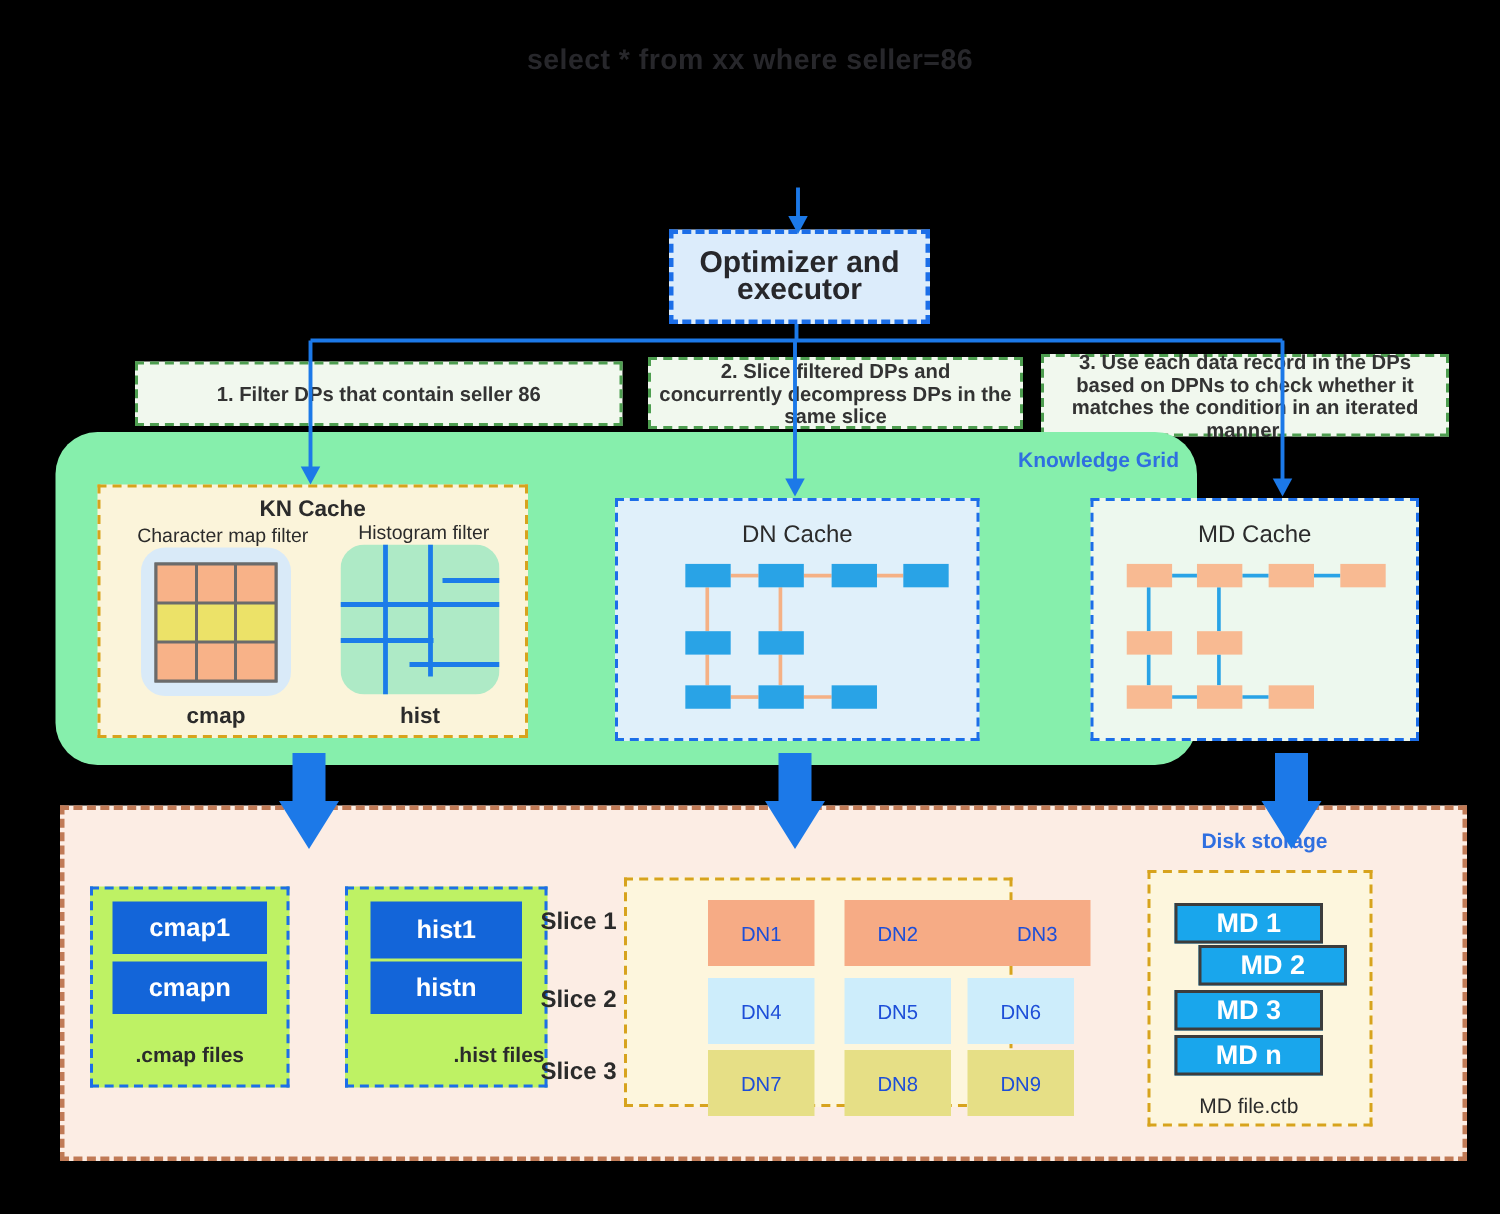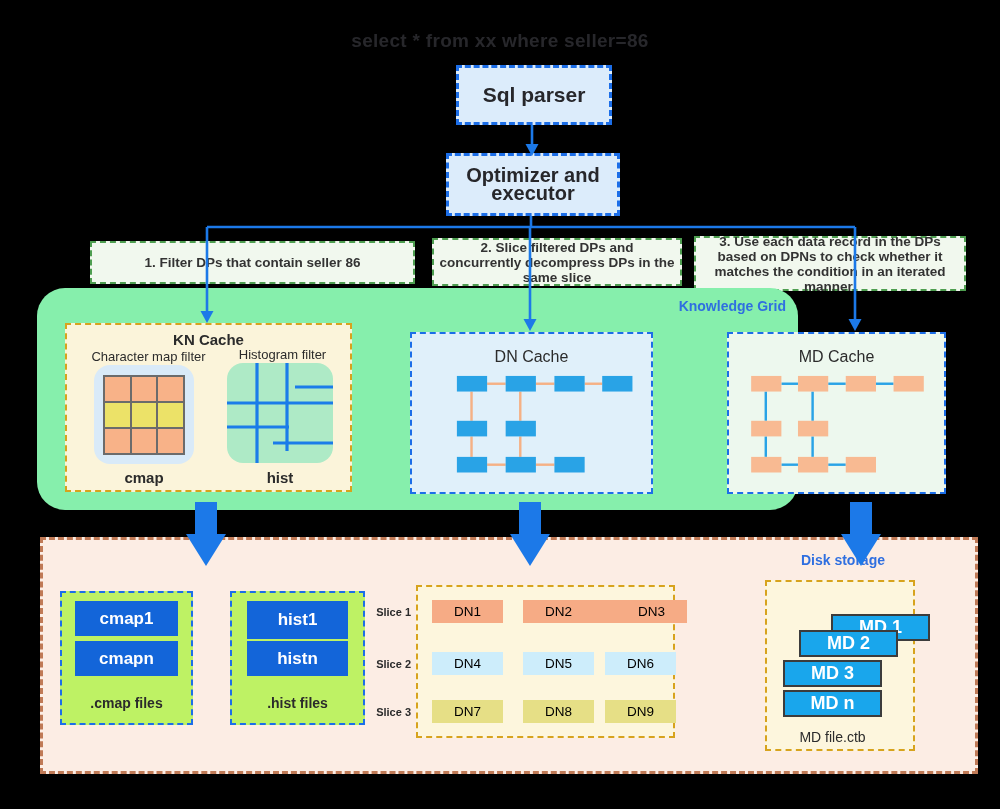--- a/index.html
+++ b/index.html
@@ -49,42 +49,39 @@
   .cache-title{left:0;top:14px;width:100%;text-align:center;font-size:16px;color:#2b2b2b;}
   .node-svg{left:0;top:0;width:100%;height:100%;}
   
   .files-box{background:#bef264;border:2px dashed #1c6ee8;box-sizing:border-box;}
   .cmap-files{left:17px;top:51px;width:133px;height:134px;}
   .hist-files{left:187px;top:51px;width:135px;height:134px;}
   .file-chip{position:absolute;background:#1365d9;color:#fff;font-weight:bold;font-size:17px;
              display:flex;align-items:center;justify-content:center;}
   .files-caption{position:absolute;left:0;width:100%;text-align:center;font-size:14px;font-weight:600;color:#2b2b2b;}
   .slices-box{left:373px;top:45px;width:259px;height:153px;background:#fdf6dd;border:2px dashed #d7a31d;box-sizing:border-box;}
-  .slice-row-label{position:absolute;width:55px;text-align:right;font-size:11px;font-weight:600;color:#2b2b2b;}
-  .dn-cell{position:absolute;width:71px;height:23px;display:flex;align-items:center;justify-content:center;
-           font-size:13.5px;color:#000000;}
+  .slice-row-label{position:absolute;width:55px;text-align:right;font-size:16px;font-weight:600;color:#2b2b2b;}
+  .dn-cell{position:absolute;width:71px;height:44px;display:flex;align-items:center;justify-content:center;
+           font-size:13.5px;color:#1d4ed8;margin-left:40px;}
   .row1{background:#f6ab85;}
   .row2{background:#cdedfb;}
   .row3{background:#e6df86;}
   .md-file-box{left:722px;top:40px;width:150px;height:171px;background:#fdf6dd;border:2px dashed #d7a31d;box-sizing:border-box;}
   .md-chip{position:absolute;left:16px;width:99px;height:27px;background:#19a6ec;border:2px solid #3c3c3c;
            color:#fff;font-weight:bold;font-size:18px;display:flex;align-items:center;justify-content:center;box-sizing:border-box;}
   .md-caption{position:absolute;left:0;top:147px;width:131px;text-align:center;font-size:14px;color:#2b2b2b;}
   .overlay{left:0;top:0;width:1000px;height:809px;pointer-events:none;}
 </style>
 </head>
 <body>
 
 <div class="stage">
 
   <div class="abs query-label">select * from xx where seller=86</div>
 
-  <div class="abs flow-box sql-parser">
-    <span>Sql parser</span>
-  </div>
   <div class="abs flow-box optimizer">
     <span>Optimizer and executor</span>
   </div>
 
   <div class="abs step-box step1">
     <span>1.  Filter DPs that contain seller 86</span>
   </div>
   <div class="abs step-box step2">
     <span>2.  Slice filtered DPs and concurrently decompress DPs in the same slice</span>
   </div>
@@ -191,41 +188,41 @@
 
     <div class="abs files-box cmap-files">
       <div class="file-chip" style="left:13px;top:8px;width:103px;height:35px;">cmap1</div>
       <div class="file-chip" style="left:13px;top:48px;width:103px;height:35px;">cmapn</div>
       <div class="files-caption" style="top:102px;">.cmap files</div>
     </div>
 
     <div class="abs files-box hist-files">
       <div class="file-chip" style="left:15px;top:8px;width:101px;height:38px;">hist1</div>
       <div class="file-chip" style="left:15px;top:48px;width:101px;height:35px;">histn</div>
-      <div class="files-caption" style="top:102px;">.hist files</div>
+      <div class="files-caption" style="top:102px;text-align:right;">.hist files</div>
     </div>
 
     <div class="slice-row-label" style="left:313px;top:66px;">Slice 1</div>
     <div class="slice-row-label" style="left:313px;top:118px;">Slice 2</div>
     <div class="slice-row-label" style="left:313px;top:166px;">Slice 3</div>
 
     <div class="abs slices-box">
       <div class="dn-cell row1" style="left:14px;top:13px;">DN1</div>
       <div class="dn-cell row1" style="left:105px;top:13px;">DN2</div>
       <div class="dn-cell row1" style="left:170px;top:13px;padding-left:28px;">DN3</div>
       <div class="dn-cell row2" style="left:14px;top:65px;">DN4</div>
       <div class="dn-cell row2" style="left:105px;top:65px;">DN5</div>
       <div class="dn-cell row2" style="left:187px;top:65px;">DN6</div>
       <div class="dn-cell row3" style="left:14px;top:113px;">DN7</div>
       <div class="dn-cell row3" style="left:105px;top:113px;">DN8</div>
       <div class="dn-cell row3" style="left:187px;top:113px;">DN9</div>
     </div>
 
     <div class="abs md-file-box">
-      <div class="md-chip" style="top:32px;margin-left:48px;">MD 1</div>
+      <div class="md-chip" style="top:20px;">MD 1</div>
       <div class="md-chip" style="top:48px;margin-left:16px;">MD 2</div>
       <div class="md-chip" style="top:78px;">MD 3</div>
       <div class="md-chip" style="top:108px;">MD n</div>
       <div class="md-caption">MD file.ctb</div>
     </div>
   </div>
 
   <svg class="abs overlay" viewBox="0 0 1000 809">
     <g stroke="#1c79e8" stroke-width="2.6" fill="none">
       <line x1="532" y1="125" x2="532" y2="145"></line>

